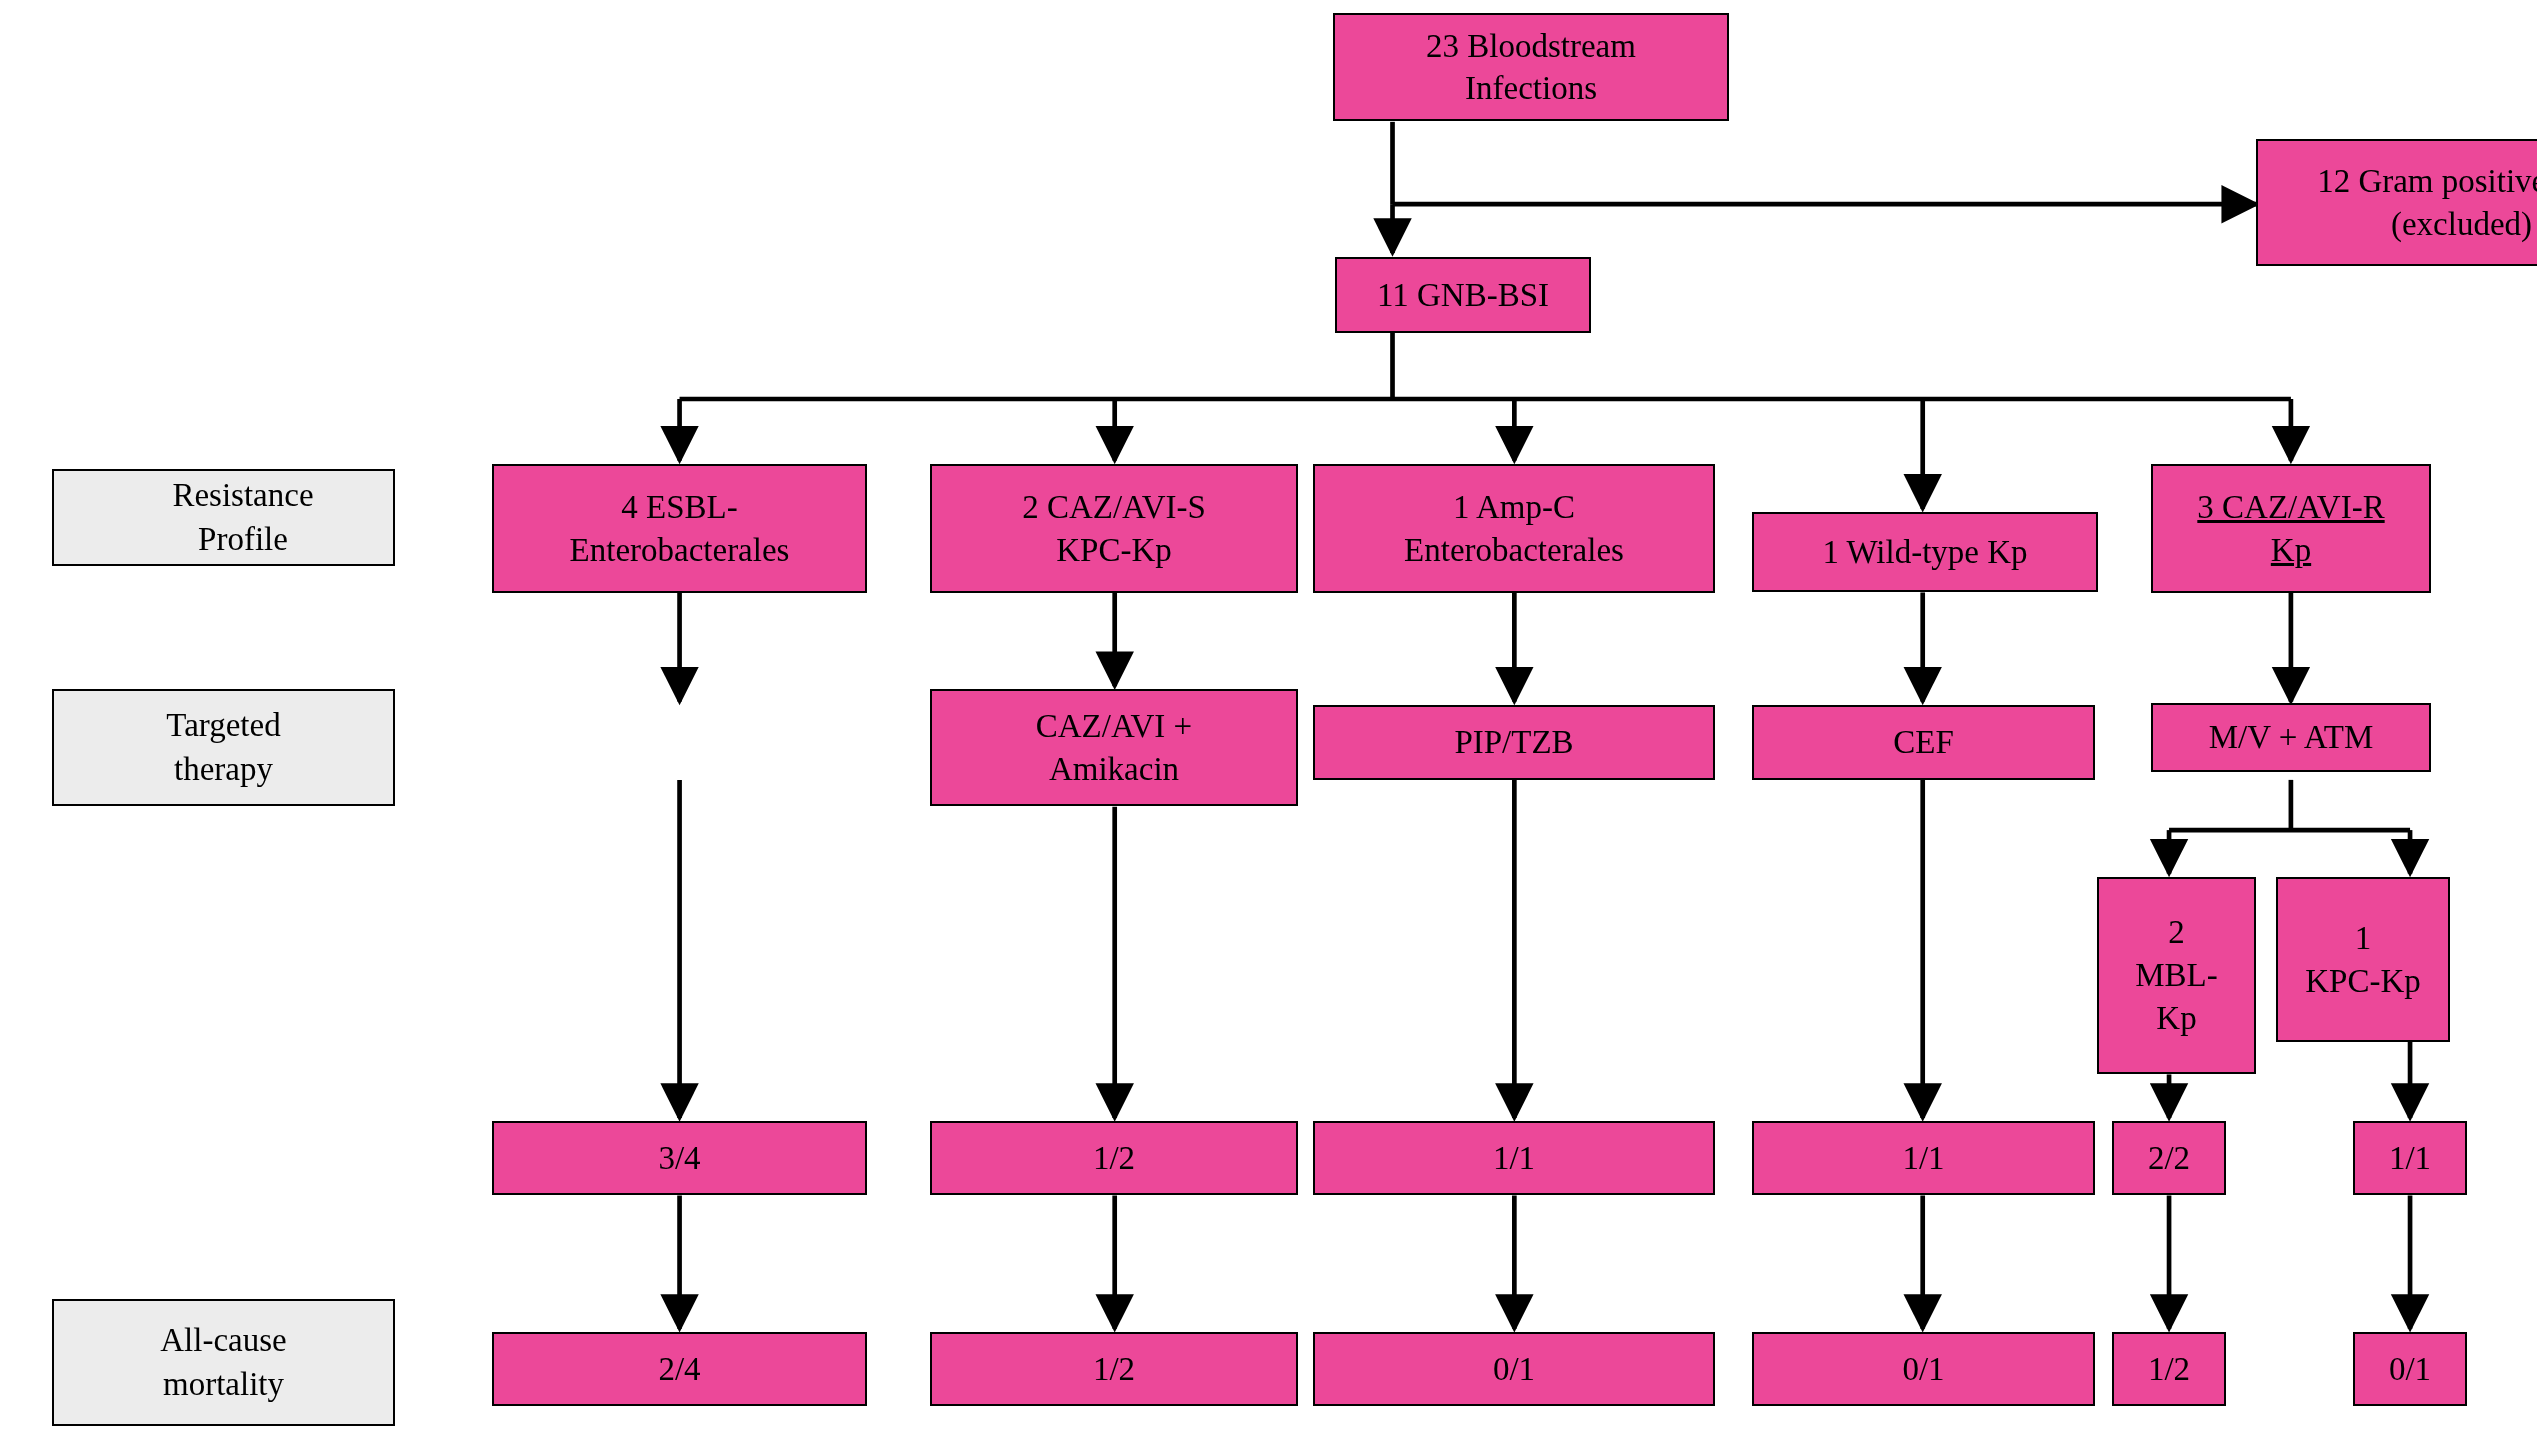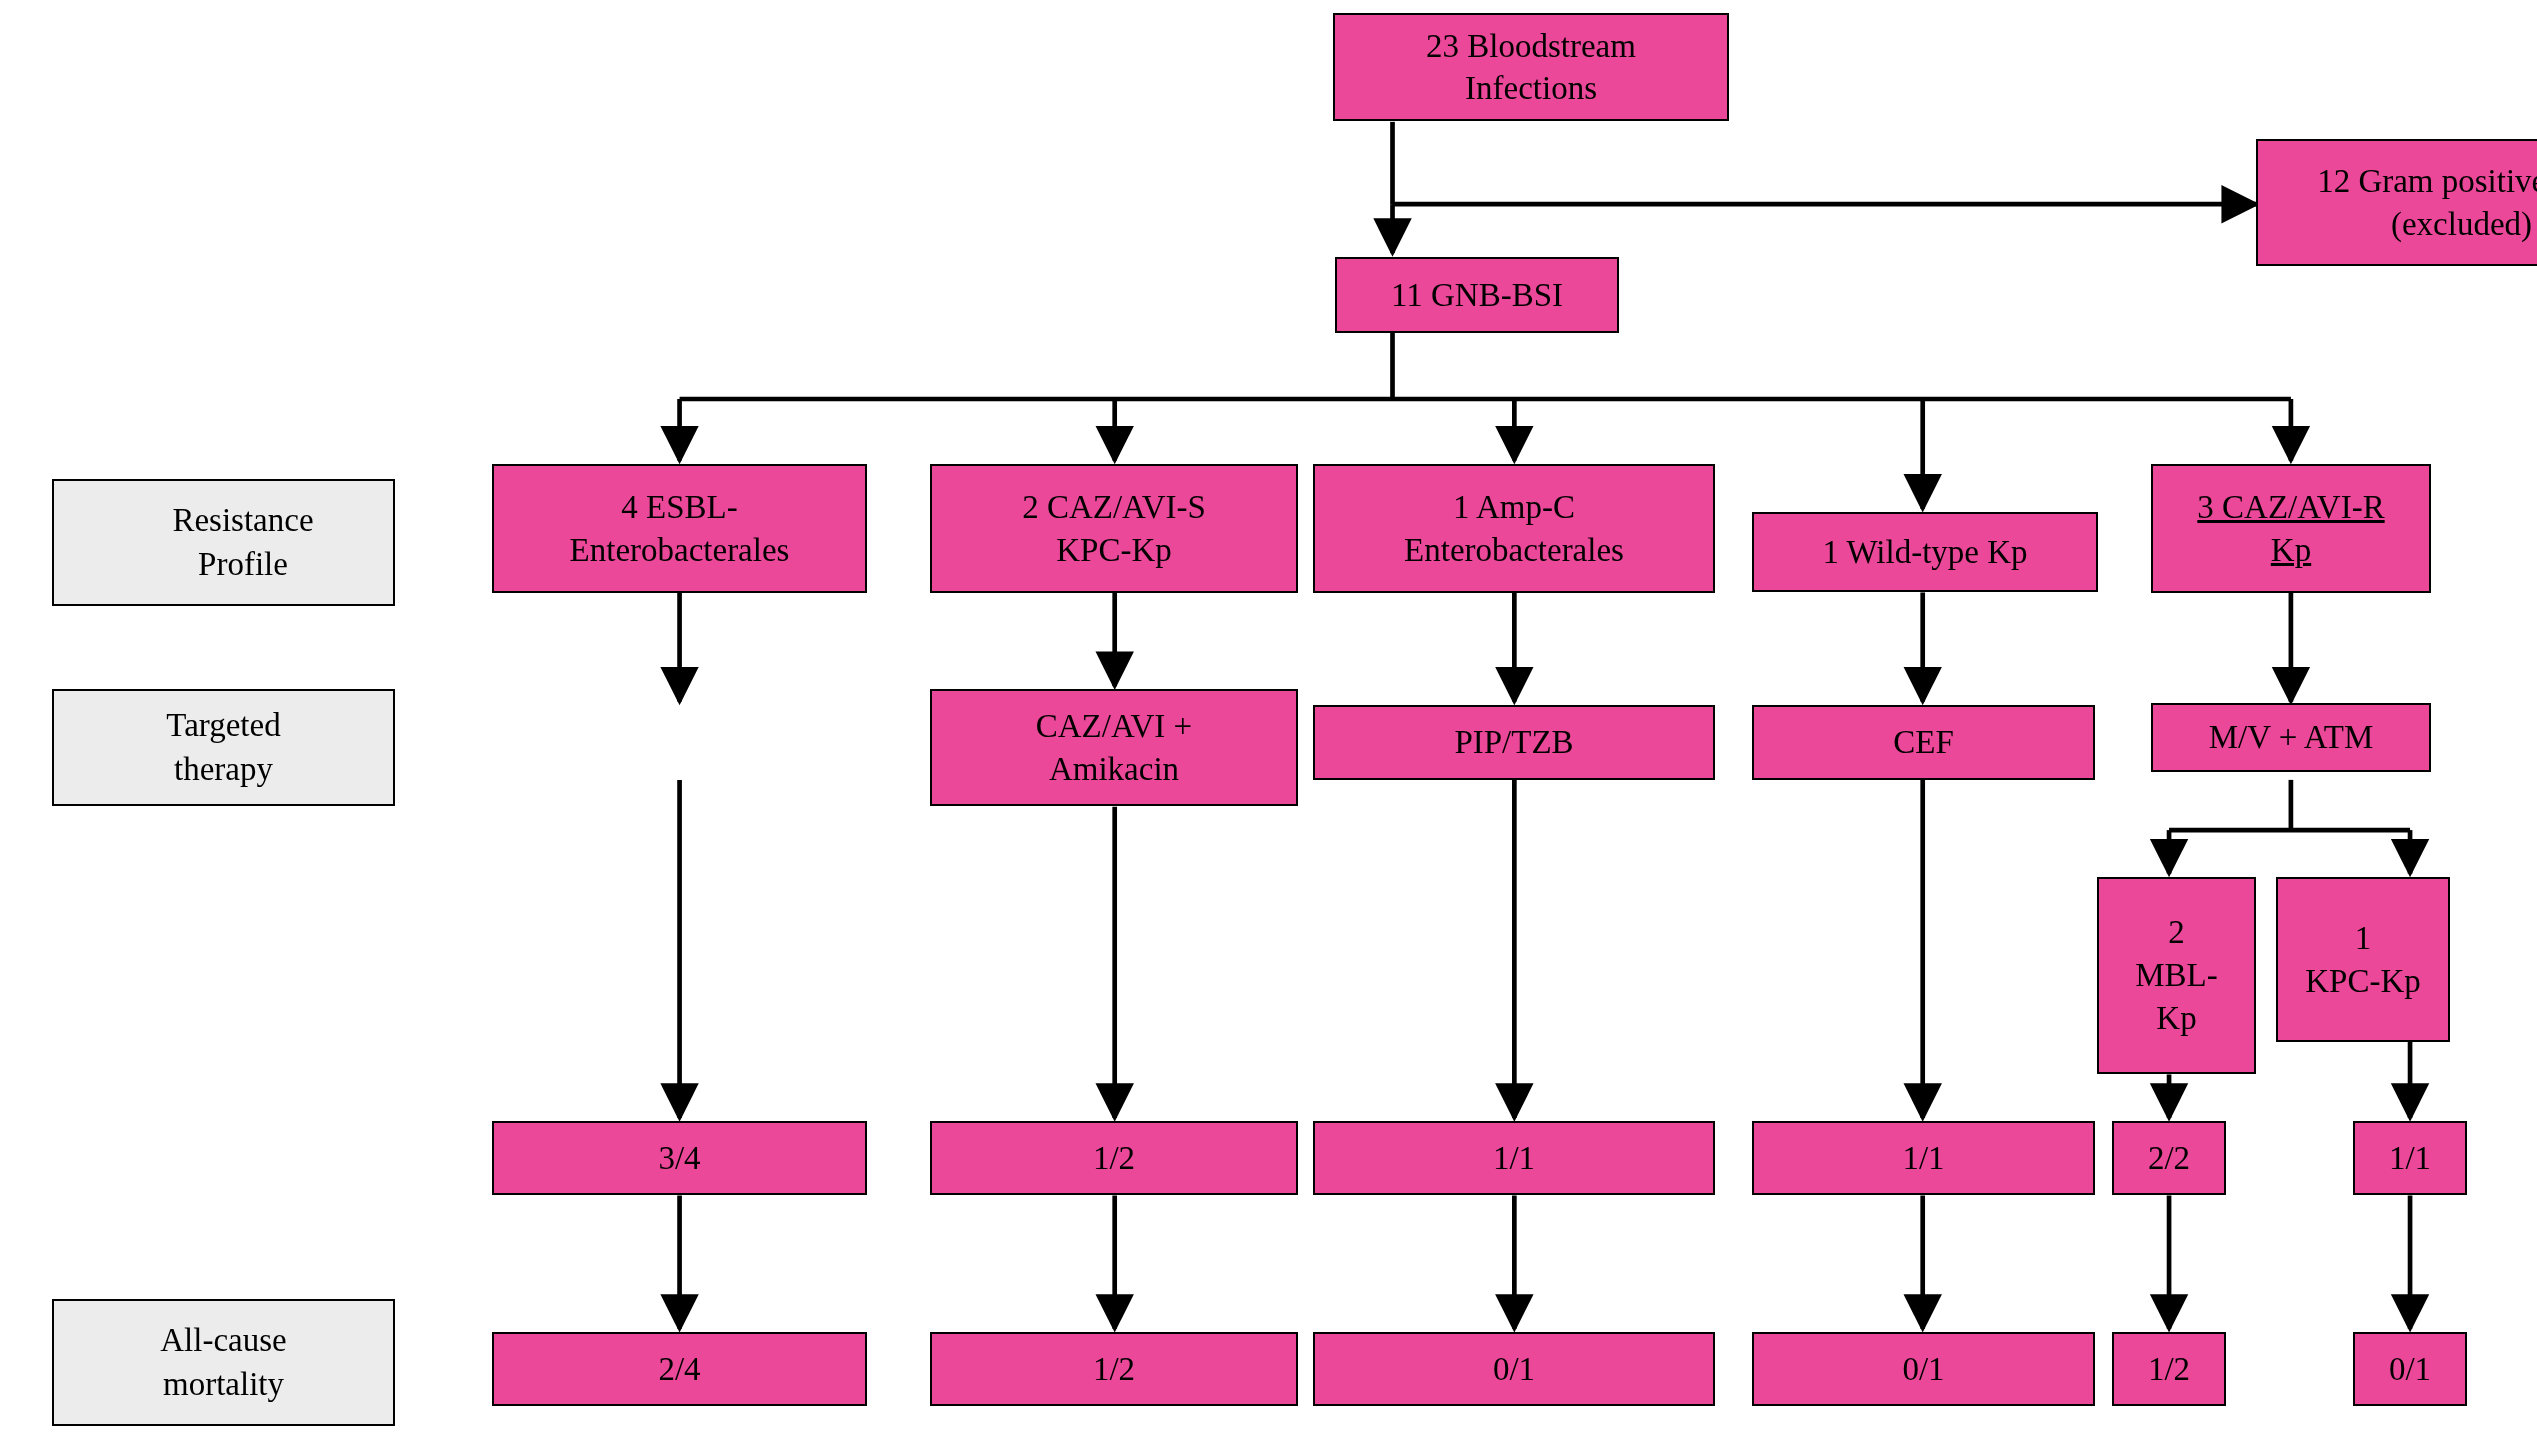--- a/index.html
+++ b/index.html
@@ -81,34 +81,34 @@
 
       <path d="M1015,1786 L1015,1985" marker-end="url(#ah)"></path>
       <path d="M1665,1786 L1665,1985" marker-end="url(#ah)"></path>
       <path d="M2262,1786 L2262,1985" marker-end="url(#ah)"></path>
       <path d="M2872,1786 L2872,1985" marker-end="url(#ah)"></path>
       <path d="M3240,1786 L3240,1985" marker-end="url(#ah)"></path>
       <path d="M3600,1786 L3600,1985" marker-end="url(#ah)"></path>
     </g>
   </svg>
 
-  <div class="tag" style="left:52px;top:479px;width:343px;height:127px;padding-left:39px;">Resistance
+  <div class="tag" style="left:52px;top:469px;width:343px;height:97px;padding-left:39px;">Resistance
 Profile</div>
   <div class="tag" style="left:52px;top:689px;width:343px;height:117px;">Targeted
 therapy</div>
   <div class="tag" style="left:52px;top:1299px;width:343px;height:127px;">All-cause
 mortality</div>
 
   <div class="box" style="left:1333px;top:13.4px;width:396px;height:108px;">23 Bloodstream
 Infections</div>
 
   <div class="box" style="left:2256px;top:139px;width:411px;height:127px;">12 Gram positive BSI
 (excluded)</div>
 
-  <div class="box" style="left:1335px;top:257px;width:284px;height:76px;">11 GNB-BSI</div>
+  <div class="box" style="left:1335px;top:257px;width:256px;height:76px;">11 GNB-BSI</div>
 
   <div class="box" style="left:492px;top:464px;width:375px;height:129px;">4 ESBL-
 Enterobacterales</div>
   <div class="box" style="left:930px;top:464px;width:368px;height:129px;">2 CAZ/AVI-S
 KPC-Kp</div>
   <div class="box" style="left:1313px;top:464px;width:402px;height:129px;">1 Amp-C
 Enterobacterales</div>
   <div class="box" style="left:1752px;top:512px;width:346px;height:80px;">1 Wild-type Kp</div>
   <div class="box" style="left:2151px;top:464px;width:280px;height:129px;text-decoration:underline;">3 CAZ/AVI-R
 Kp</div>

